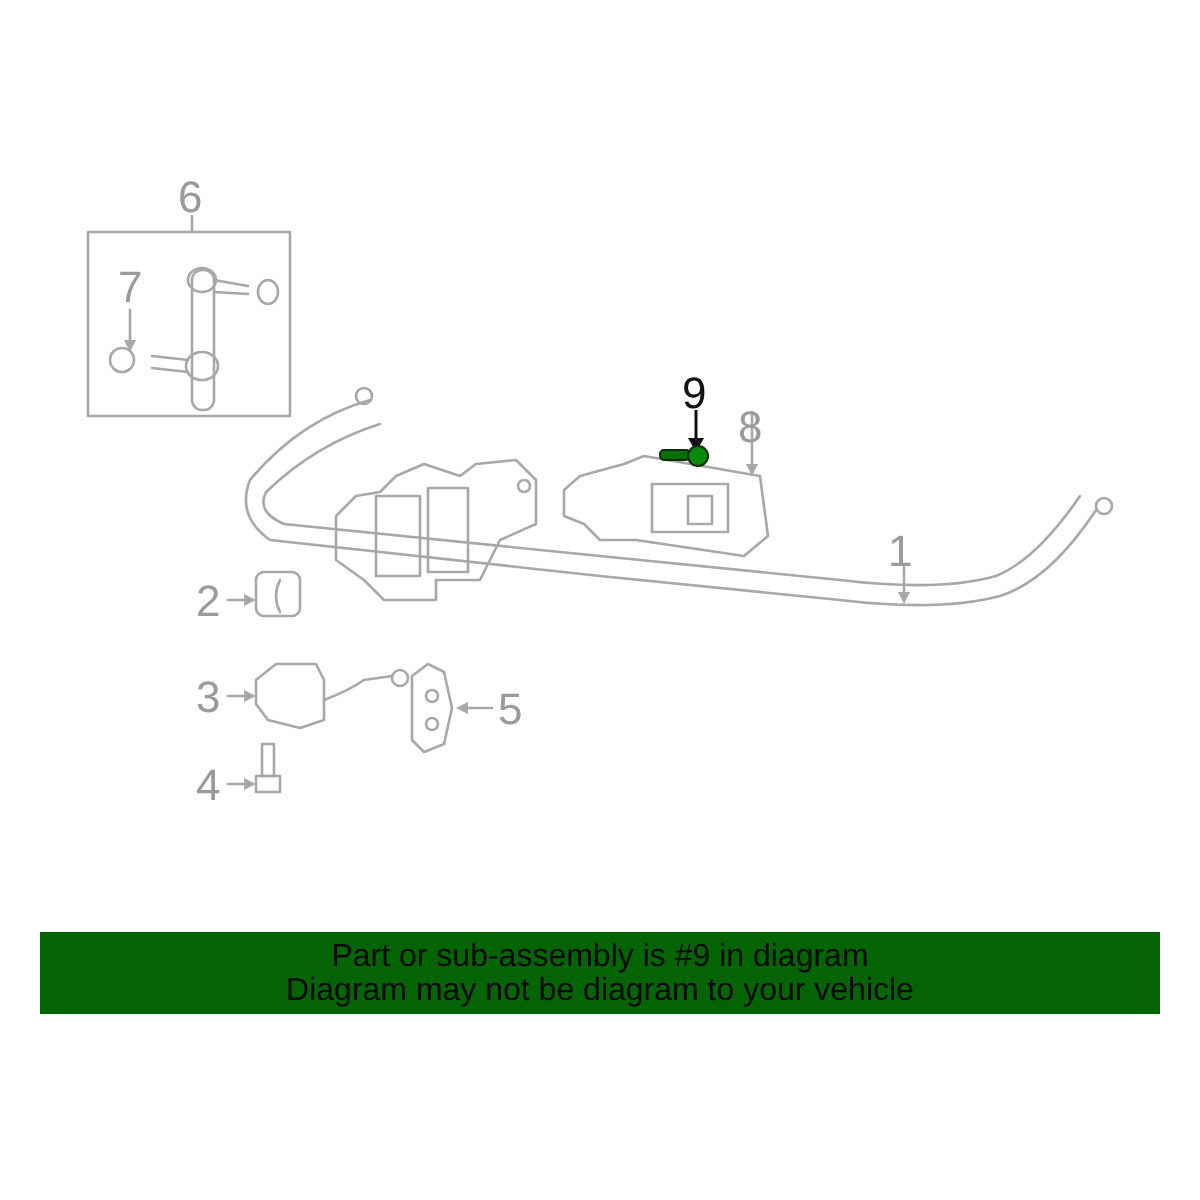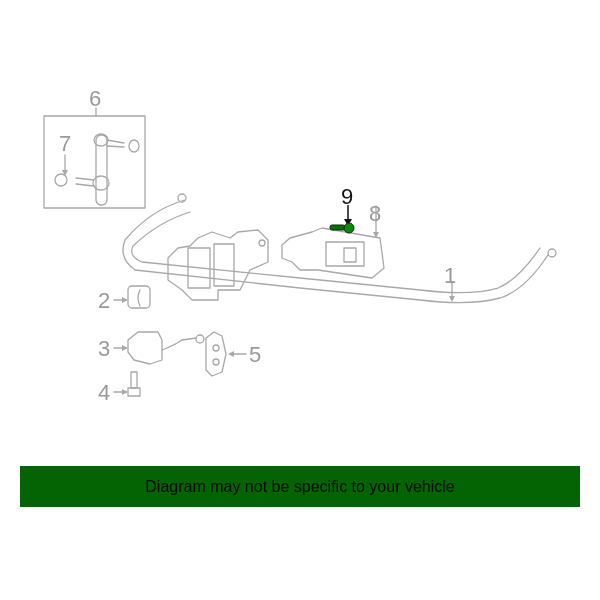--- a/index.html
+++ b/index.html
@@ -91,14 +91,15 @@
   <span class="callout" style="left:98px;top:338px;">3</span>
   <span class="callout" style="left:98px;top:382px;">4</span>
   <span class="callout" style="left:249px;top:344px;">5</span>
   <span class="callout" style="left:89px;top:88px;">6</span>
   <span class="callout" style="left:59px;top:133px;">7</span>
   <span class="callout" style="left:369px;top:203px;">8</span>
   <span class="callout hl" style="left:341px;top:186px;">9</span>
 </div>
 
 <div class="banner">
-  <span>Diagram may not be specific to your vehicle</span>
+  <span>Part or sub-assembly is #9 in diagram</span>
+  <span>Diagram may not be diagram to your vehicle</span>
 </div>
 
 </body></html>

